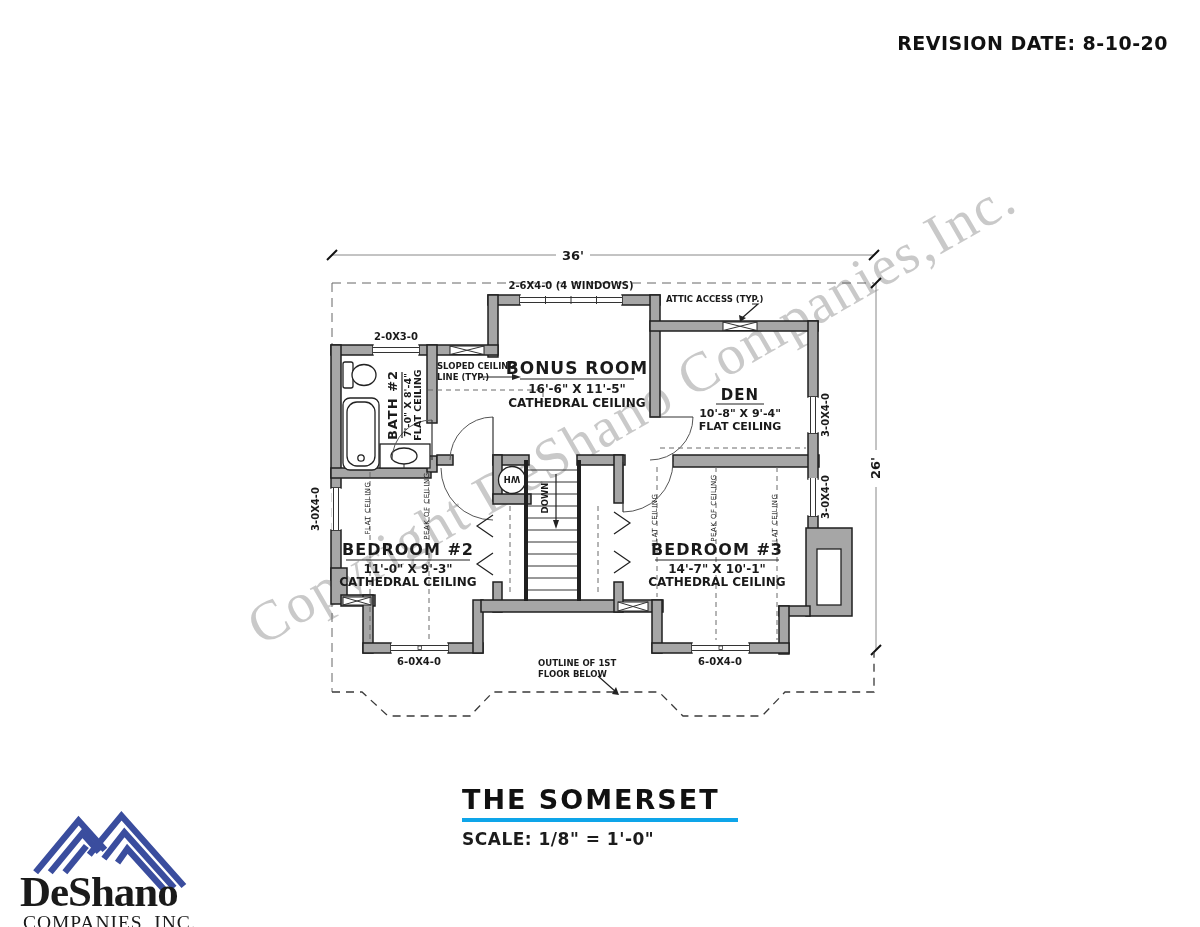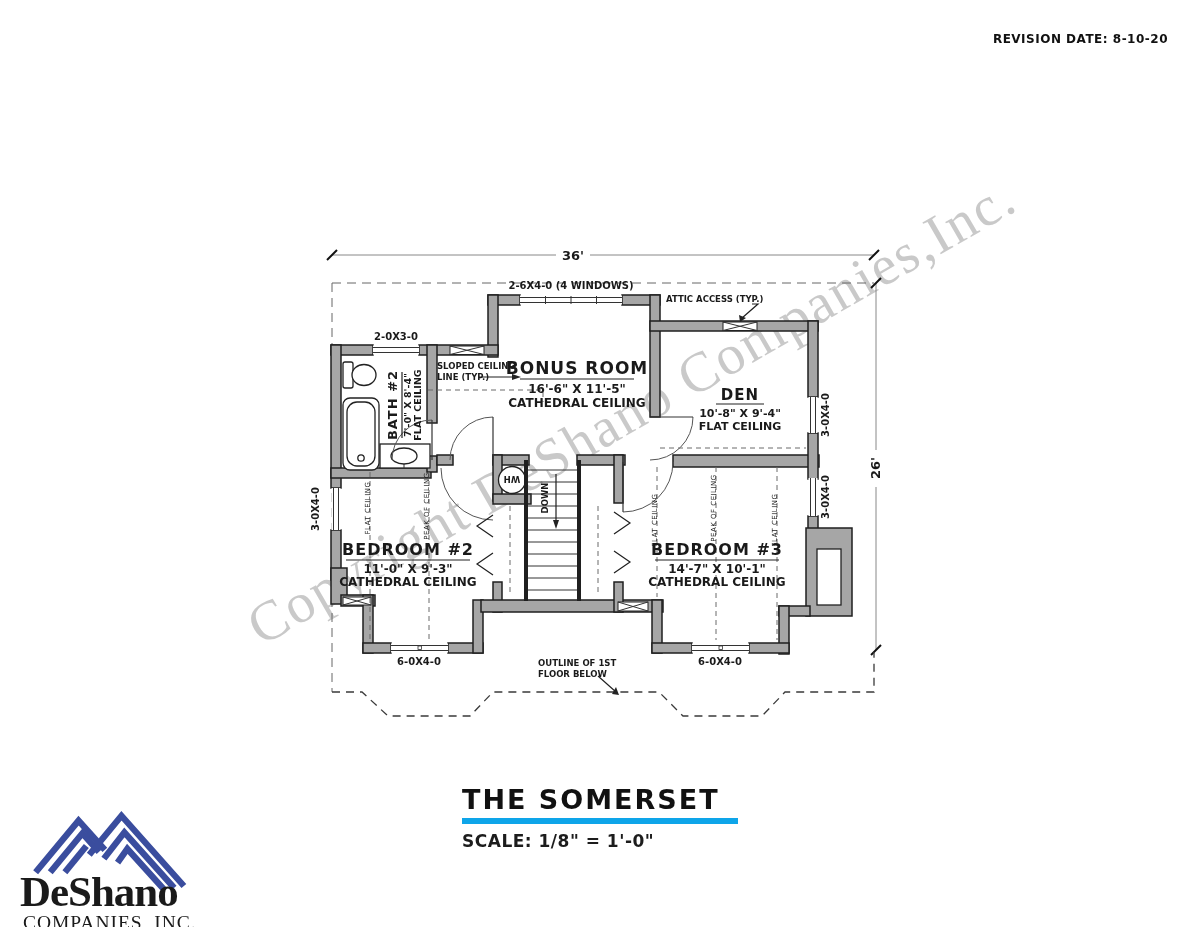--- a/index.html
+++ b/index.html
@@ -1,27 +1,27 @@
 <!DOCTYPE html>
 <html><head>
 <meta charset="utf-8">
 <style>
   html,body{margin:0;padding:0;background:#fff;}
   #canvas{position:relative;width:1200px;height:927px;background:#ffffff;overflow:hidden;
           font-family:"DejaVu Sans",sans-serif;color:#1a1a1a;}
-  #revision{position:absolute;top:32px;right:32px;font-size:12px;font-weight:bold;
+  #revision{position:absolute;top:32px;right:32px;font-size:19px;font-weight:bold;
             letter-spacing:.5px;color:#111;}
   #watermark{position:absolute;left:252px;top:598px;transform:rotate(-30deg);
              transform-origin:0 50%;font-family:"Liberation Serif",serif;
              font-size:56px;letter-spacing:2px;color:rgba(135,135,135,.45);
              white-space:nowrap;pointer-events:none;}
   #plan-svg{position:absolute;left:0;top:0;}
   #title-block{position:absolute;left:462px;top:784px;}
   #title-block .t1{font-size:27px;font-weight:bold;letter-spacing:2px;color:#111;
-                   border-bottom:6px solid #0ea5e9;padding-bottom:3px;display:inline-block;
+                   border-bottom:4px solid #0ea5e9;padding-bottom:3px;display:inline-block;
                    padding-right:18px;}
   #title-block .t2,#title-block .t3{font-size:17px;font-weight:bold;letter-spacing:.5px;
                    color:#1c1c1c;margin-top:7px;}
   #logo{position:absolute;left:20px;top:806px;width:200px;}
   svg text{fill:#1a1a1a;}
   .wall{fill:#a6a6a6;stroke:#1f1f1f;stroke-width:1.5;}
   .thinwall{fill:#1f1f1f;}
   .ln{stroke:#1f1f1f;stroke-width:1.2;fill:none;}
   .winln{stroke:#333;stroke-width:1;fill:none;}
   .dim{stroke:#888;stroke-width:1;fill:none;}

